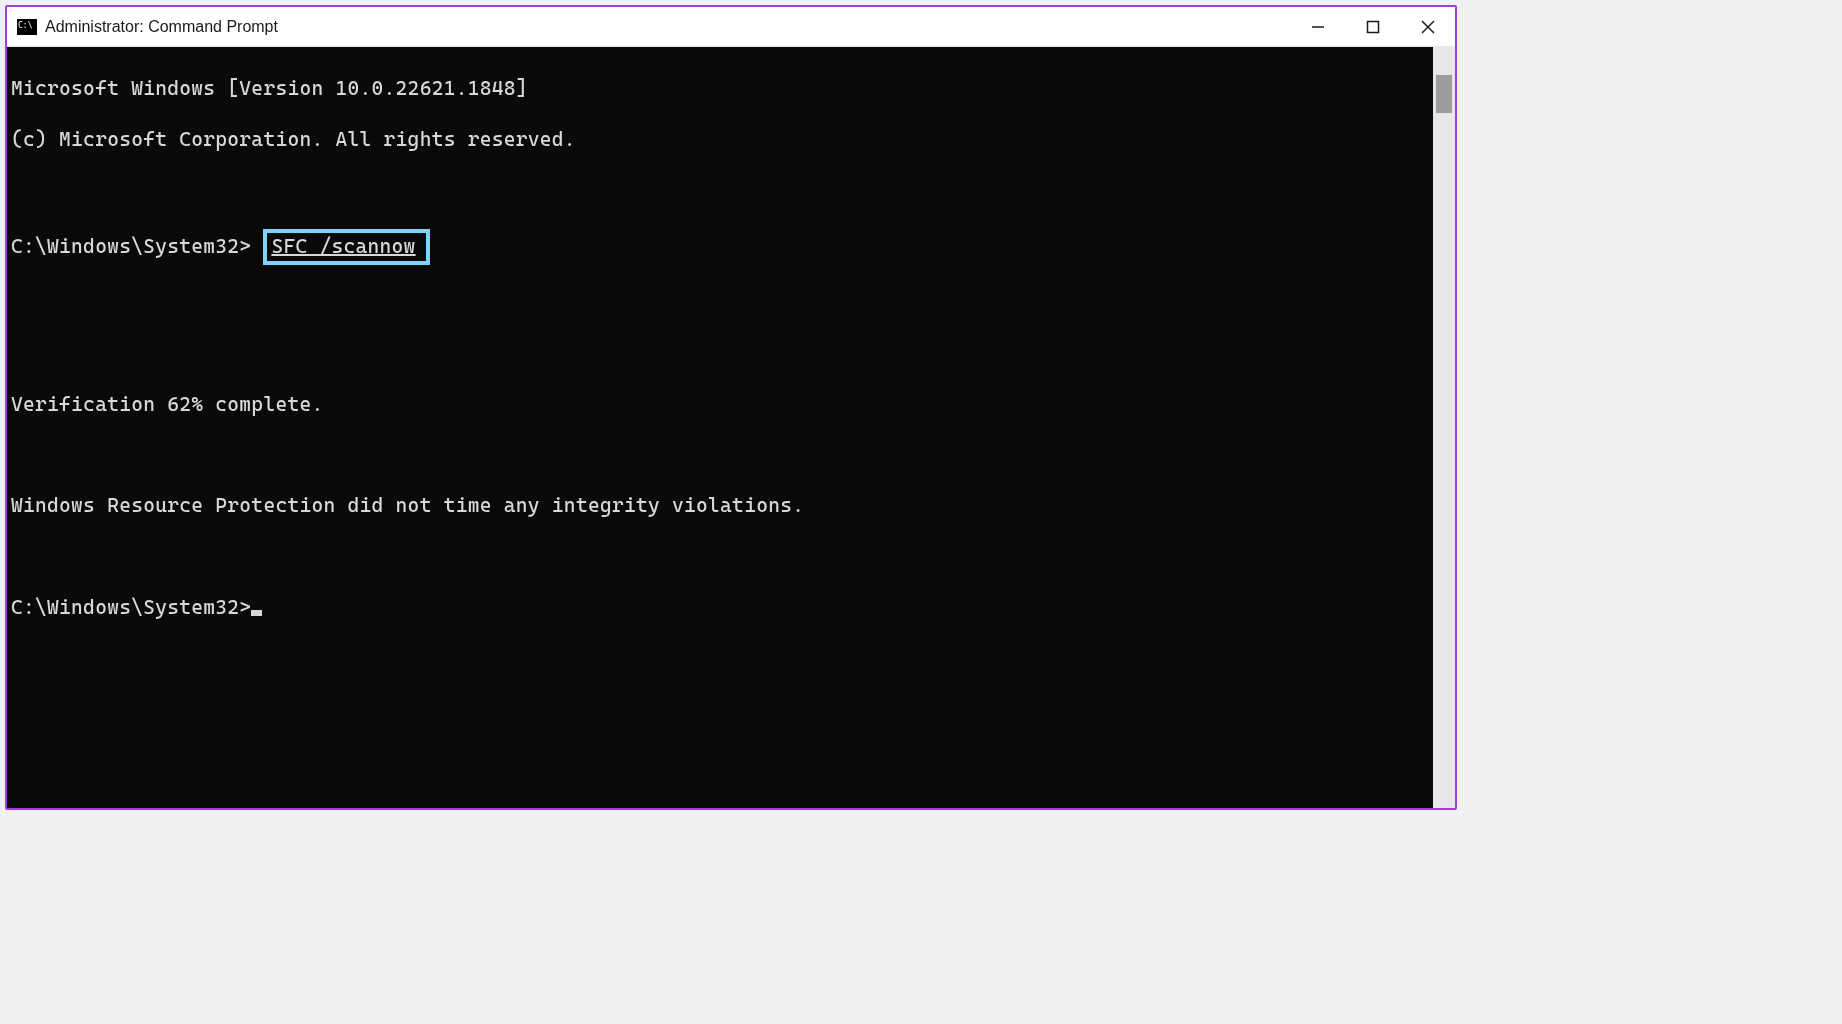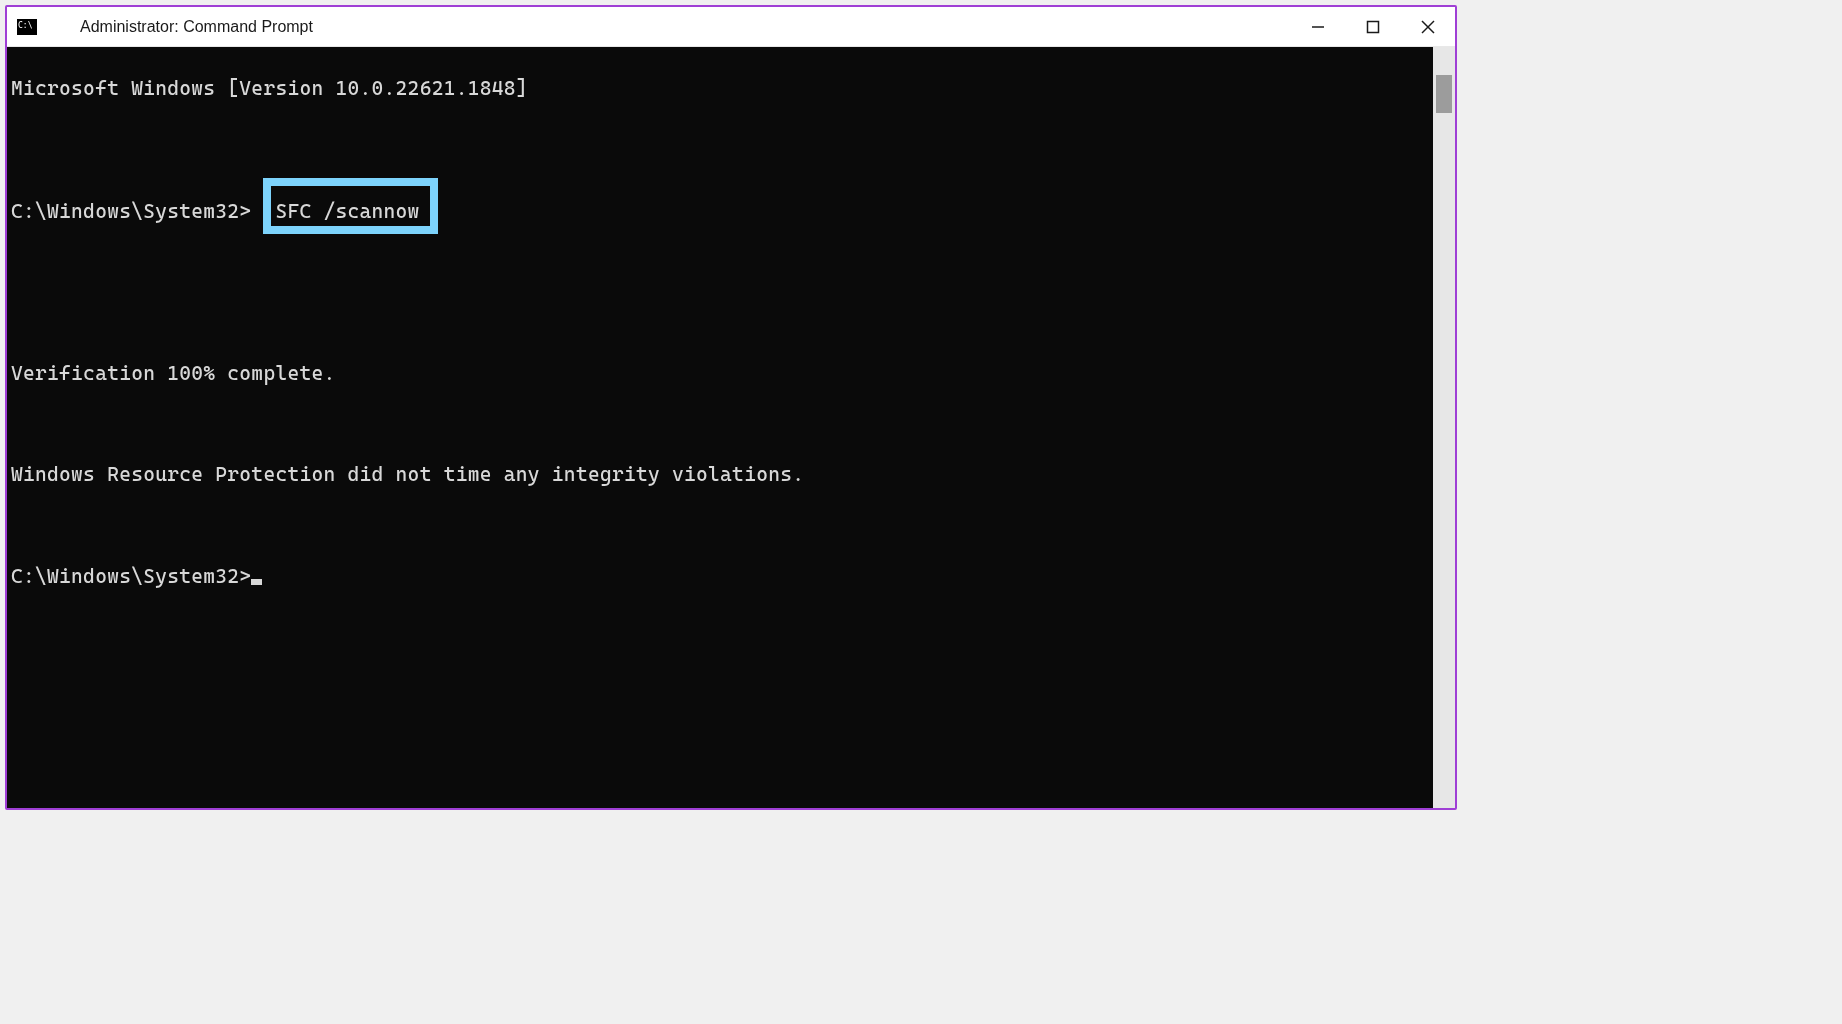--- a/index.html
+++ b/index.html
@@ -22,21 +22,20 @@
       display: flex;
       flex-direction: column;
       border-radius: 2px;
     }
     .title-bar {
       height: 40px;
       background: #ffffff;
       display: flex;
       align-items: center;
       border-bottom: 1px solid #e8e8e8;
-      gap: 35px;
     }
     .app-icon {
       width: 20px;
       height: 16px;
       margin-left: 10px;
       margin-right: 8px;
       background: #000;
       position: relative;
       display: inline-block;
     }
@@ -81,23 +80,24 @@
       color: #d8d8d8;
       font-family: Consolas, "Cascadia Mono", monospace;
       font-size: 20px;
       line-height: 1.27;
       white-space: pre;
       letter-spacing: 0.3px;
     }
     .line { display: block; }
     .highlight-box {
       display: inline-block;
-      border: 8px solid #7dd3fc;
-      padding: 14px 10px 4px 4px;
+      border: 4px solid #7dd3fc;
+      padding: 2px 10px 4px 4px;
       line-height: 1.1;
+      text-decoration: underline;
     }
     .scroll-track {
       width: 22px;
       background: #e7e7e7;
       position: relative;
     }
     .scroll-thumb {
       position: absolute;
       top: 28px;
       left: 3px;
@@ -138,25 +138,26 @@
             <line x1="1" y1="1" x2="13" y2="13"></line>
             <line x1="13" y1="1" x2="1" y2="13"></line>
           </svg>
       </div>
     </div>
   </div>
 
   <div class="terminal-area">
     <div class="terminal-content">
 <span class="line">Microsoft Windows [Version 10.0.22621.1848]</span>
+<span class="line">(c) Microsoft Corporation. All rights reserved.</span>
 <span class="line"> </span>
 <span class="line"><span>C:\Windows\System32&gt;</span> <span class="highlight-box">SFC /scannow</span></span>
 <span class="line"> </span>
 <span class="line"> </span>
-<span class="line">Verification 100% complete.</span>
+<span class="line">Verification 62% complete.</span>
 <span class="line"> </span>
 <span class="line">Windows Resource Protection did not time any integrity violations.</span>
 <span class="line"> </span>
 <span class="line"><span>C:\Windows\System32&gt;</span><span class="cursor-block"></span></span>
     </div>
     <div class="scroll-track">
       <div class="scroll-thumb"></div>
     </div>
   </div>
 </div>

